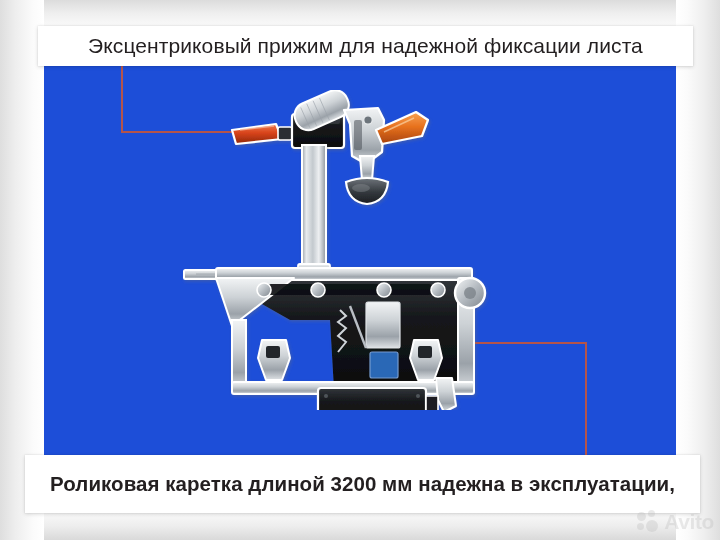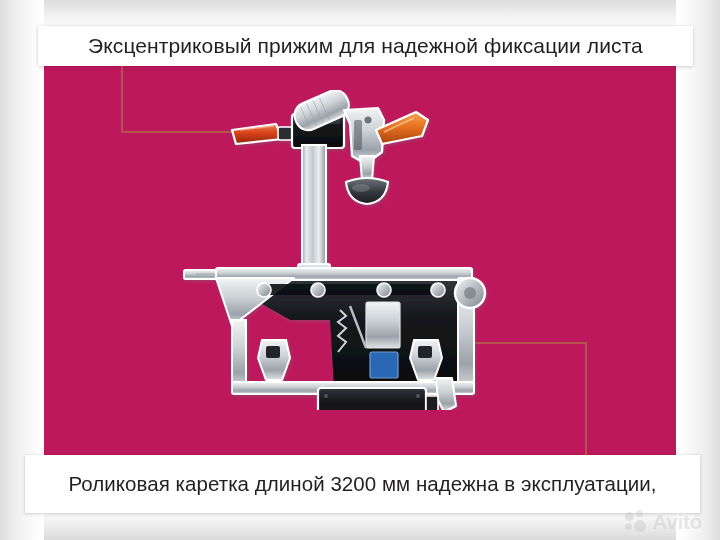--- a/index.html
+++ b/index.html
@@ -5,21 +5,21 @@
   html, body {
     margin: 0;
     padding: 0;
     background: #ffffff;
   }
   #stage {
     position: relative;
     width: 720px;
     height: 540px;
     overflow: hidden;
-    background: #be185d;
+    background: #1d4ed8;
     font-family: "Liberation Sans", sans-serif;
   }
   
   .vig {
     position: absolute;
     pointer-events: none;
   }
   .vig-left {
     left: 0; top: 0; width: 44px; height: 540px;
     background: linear-gradient(to right, #dedede 0%, #eeeeee 35%, #fbfbfb 75%, #ffffff 100%);
@@ -67,38 +67,38 @@
     white-space: nowrap;
   }
   #banner-bottom {
     left: 25px; top: 455px; width: 675px; height: 58px;
     flex-direction: column;
     justify-content: center;
     line-height: 1.18;
   }
   #banner-bottom .txt {
     font-size: 20.5px;
-    font-weight: 400;
+    font-weight: 700;
     letter-spacing: 0.05px;
     white-space: nowrap;
   }
 
   
   #machine {
     position: absolute;
     left: 170px;
     top: 90px;
     width: 350px;
     height: 320px;
   }
 
   
   #watermark {
     position: absolute;
-    right: 18px;
+    right: 6px;
     bottom: 6px;
     display: flex;
     align-items: flex-end;
     gap: 3px;
     opacity: 0.30;
     pointer-events: none;
   }
   #watermark .wm-dots {
     position: relative;
     width: 24px;

